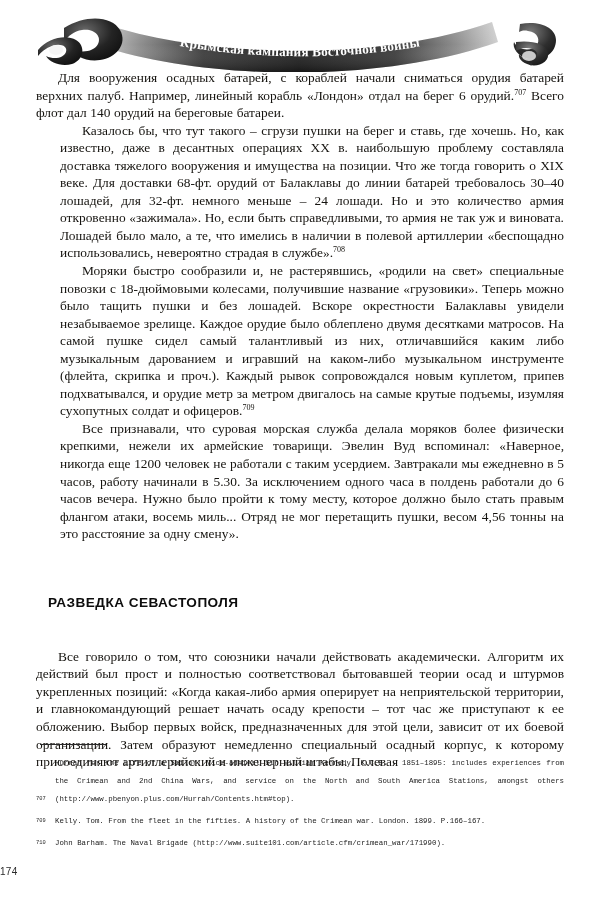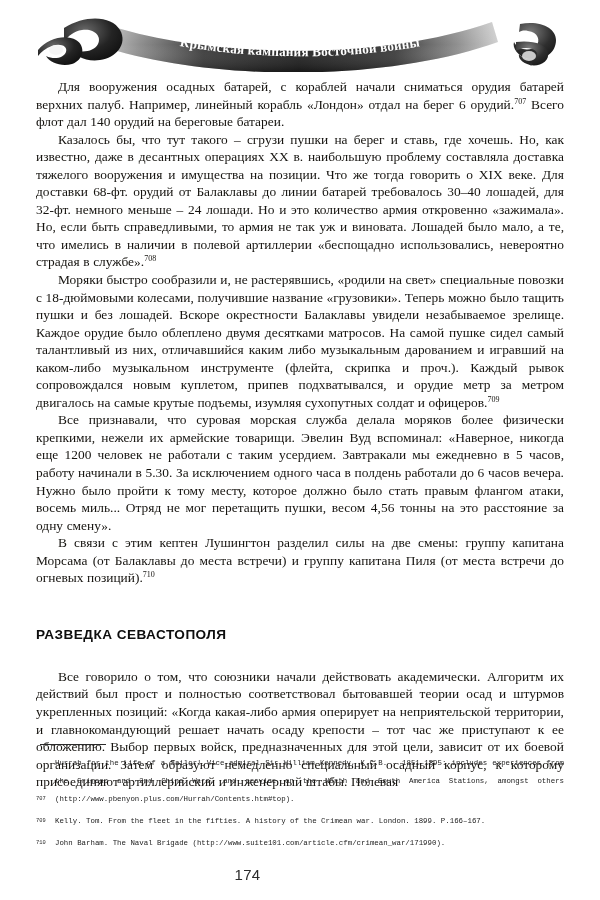--- a/index.html
+++ b/index.html
@@ -39,50 +39,50 @@
     font-size: 13.2px;
     font-weight: 700;
     fill: #ffffff;
     letter-spacing: 0.2px;
   }
 
   
   .col {
     position: absolute;
     left: 36px;
-    top: 78px;
+    top: 69px;
     width: 528px;
   }
 
   p.body {
     margin: 0;
     text-align: justify;
     text-indent: 22px;
     font-size: 13.4px;
     line-height: 17.55px;
     letter-spacing: 0.02px;
     word-spacing: 0.2px;
     color: #15130f;
     -webkit-font-smoothing: none;
   }
-  p.body + p.body { margin-top: 0; }
+  p.body + p.body { margin-top: 0; margin-left: 24px; }
 
   sup.fn {
     font-size: 8px;
     vertical-align: super;
     line-height: 0;
   }
 
   h2.section {
     font-family: "Liberation Sans", "DejaVu Sans", sans-serif;
     font-size: 13.6px;
     font-weight: 700;
     letter-spacing: 0.45px;
     color: #0d0d0d;
-    margin: 0;
+    margin: 12px;
     text-indent: 0;
     text-align: left;
   }
 
   .gap-before-heading { height: 40px; }
   .gap-after-heading  { height: 26px; }
 
   
   .footnotes {
     position: absolute;
@@ -119,23 +119,22 @@
     flex: 1 1 auto;
     text-align: justify;
   }
 
   
   .pageno {
     position: absolute;
     left: 0;
     top: 866px;
     width: 495px;
-    text-align: center;
     font-family: "Liberation Sans", "DejaVu Sans", sans-serif;
-    font-size: 15px;
+    font-size: 10px;
     color: #2b2b2b;
     letter-spacing: 0.3px;
   }
 </style>
 </head>
 <body>
 
 <div class="page">
 
   <div class="banner">
@@ -209,21 +208,20 @@
   <div class="col">
 
     <p class="body"><span>Для вооружения осадных батарей, с кораблей начали сниматься орудия батарей верхних палуб. Например, линейный корабль «Лондон» отдал на берег 6 орудий.</span><sup class="fn">707</sup> <span>Всего флот дал 140 орудий на береговые батареи.</span></p>
 
     <p class="body"><span>Казалось бы, что тут такого – сгрузи пушки на берег и ставь, где хочешь. Но, как известно, даже в десантных операциях XX в. наибольшую проблему составляла доставка тяжелого вооружения и имущества на позиции. Что же тогда говорить о XIX веке. Для доставки 68-фт. орудий от Балаклавы до линии батарей требовалось 30–40 лошадей, для 32-фт. немного меньше – 24 лошади. Но и это количество армия откровенно «зажимала». Но, если быть справедливыми, то армия не так уж и виновата. Лошадей было мало, а те, что имелись в наличии в полевой артиллерии «беспощадно использовались, невероятно страдая в службе».</span><sup class="fn">708</sup></p>
 
     <p class="body"><span>Моряки быстро сообразили и, не растерявшись, «родили на свет» специальные повозки с 18-дюймовыми колесами, получившие название «грузовики». Теперь можно было тащить пушки и без лошадей. Вскоре окрестности Балаклавы увидели незабываемое зрелище. Каждое орудие было облеплено двумя десятками матросов. На самой пушке сидел самый талантливый из них, отличавшийся каким либо музыкальным дарованием и игравший на каком-либо музыкальном инструменте (флейта, скрипка и проч.). Каждый рывок сопровождался новым куплетом, припев подхватывался, и орудие метр за метром двигалось на самые крутые подъемы, изумляя сухопутных солдат и офицеров.</span><sup class="fn">709</sup></p>
 
     <p class="body"><span>Все признавали, что суровая морская служба делала моряков более физически крепкими, нежели их армейские товарищи. Эвелин Вуд вспоминал: «Наверное, никогда еще 1200 человек не работали с таким усердием. Завтракали мы ежедневно в 5 часов, работу начинали в 5.30. За исключением одного часа в полдень работали до 6 часов вечера. Нужно было пройти к тому месту, которое должно было стать правым флангом атаки, восемь миль... Отряд не мог перетащить пушки, весом 4,56 тонны на это расстояние за одну смену».</span></p>
 
-    <p class="body"><span>В связи с этим кептен Лушингтон разделил силы на две смены: группу капитана Морсама (от Балаклавы до места встречи) и группу капитана Пиля (от места встречи до огневых позиций).</span><sup class="fn">710</sup></p>
 
     <div class="gap-before-heading"></div>
 
     <h2 class="section">РАЗВЕДКА СЕВАСТОПОЛЯ</h2>
 
     <div class="gap-after-heading"></div>
 
     <p class="body">Все говорило о том, что союзники начали действовать академически. Алгоритм их действий был прост и полностью соответствовал бытовавшей теории осад и штурмов укрепленных позиций: «Когда какая-либо армия оперирует на неприятельской территории, и главнокомандующий решает начать осаду крепости – тот час же приступают к ее обложению. Выбор первых войск, предназначенных для этой цели, зависит от их боевой организации. Затем образуют немедленно специальный осадный корпус, к которому присоединяют артиллерийский и инженерный штабы. Полевая</p>
   </div>
 

